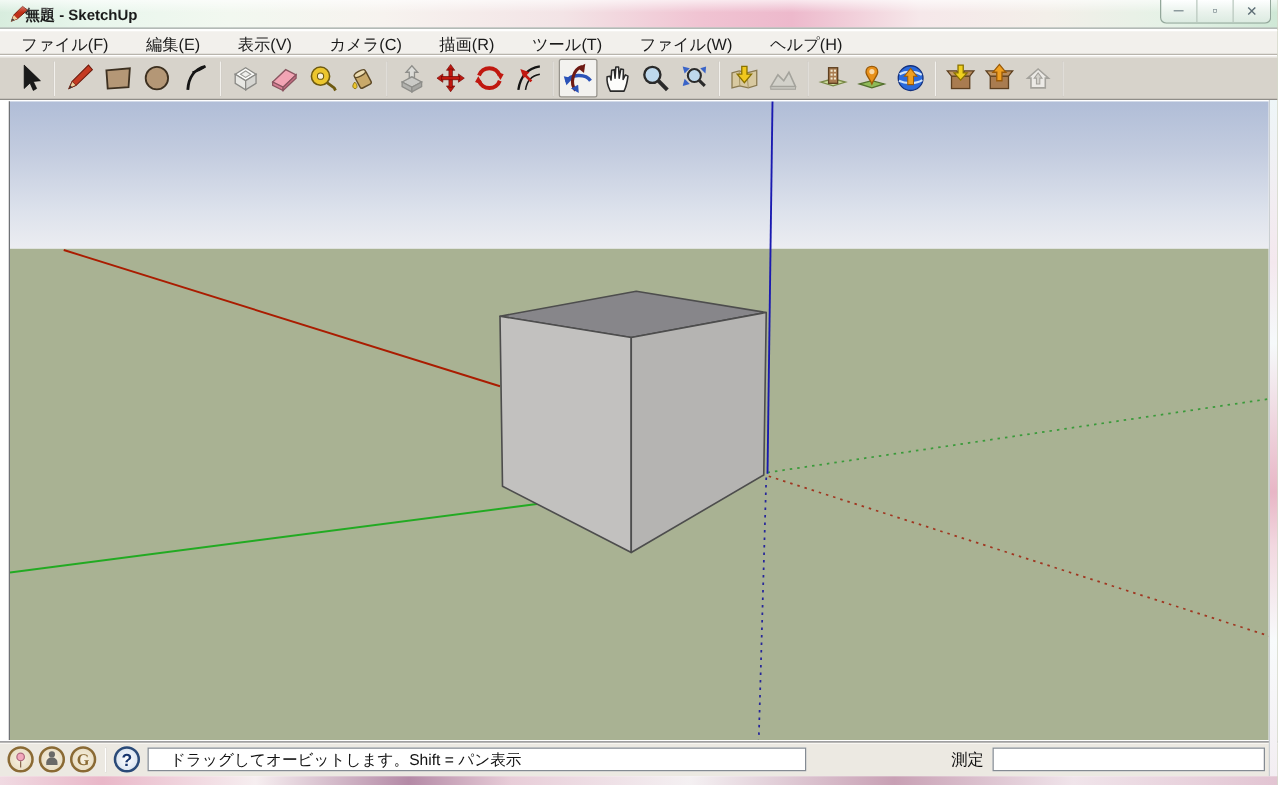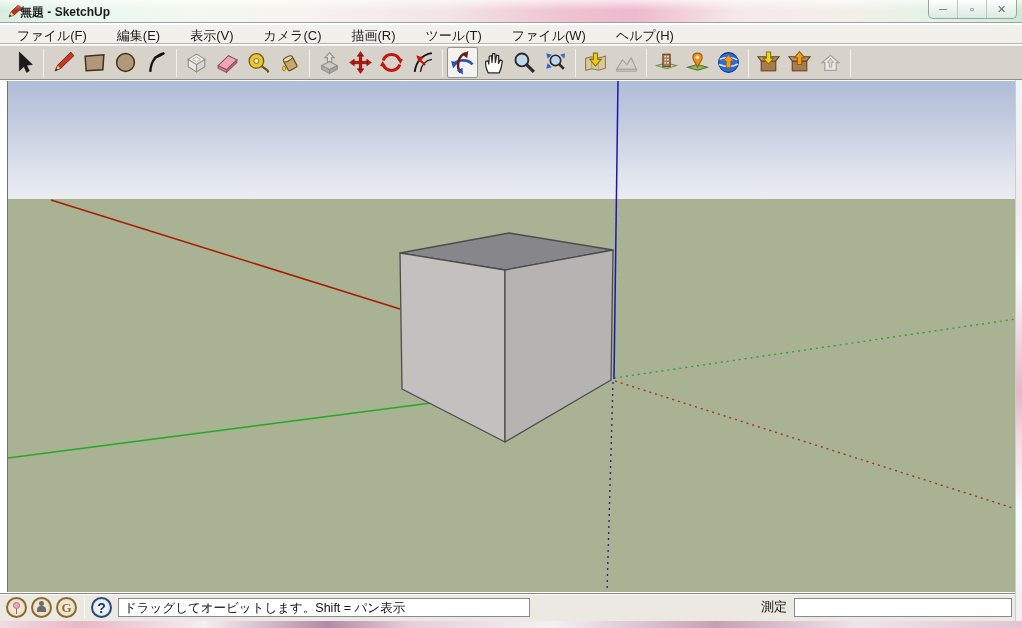--- a/index.html
+++ b/index.html
@@ -63,23 +63,23 @@
   .geo-pin { width:7px; height:7px; border-radius:50%; background:#f2a8bc; border:1px solid #b06a80; position:relative; top:-2px; }
   .geo-pin::after { content:""; position:absolute; left:2px; top:6px; width:1px; height:5px; background:#8a6a50; }
   .person { width:5px; height:5px; border-radius:50%; background:#6a6a68; position:relative; top:-4px; }
   .person::after { content:""; position:absolute; left:-2px; top:5px; width:9px; height:6px;
     border-radius:4px 4px 0 0; background:#6a6a68; }
   .g-letter { font-family:"Liberation Serif","DejaVu Serif",serif; font-size:13px; color:#8a6a34; font-weight:bold; line-height:1; }
   .sb-sep { width:1px; height:20px; background:#a8a49c; border-right:1px solid #fff; margin:0 6px 0 3px; }
   .help-icon { width:21px; height:21px; border-radius:50%; border:2px solid #2a4a78;
     background:radial-gradient(#ffffff,#cfdcec); color:#17356e; font-weight:bold; font-size:14px;
     display:flex; align-items:center; justify-content:center; margin-right:6px; }
-  .status-field { width:412px; height:19px; background:#fff; border:1px solid #848b93;
-    font-size:12.5px; color:#111; padding:1px 5px; line-height:16px; white-space:nowrap; overflow:hidden; }
-  .measure-wrap { position:absolute; right:10px; display:flex; }
+  .status-field { width:527px; height:19px; background:#fff; border:1px solid #848b93;
+    font-size:12.5px; color:#111; padding:1px 17px; line-height:16px; white-space:nowrap; overflow:hidden; }
+  .measure-wrap { position:absolute; right:10px; display:flex; align-items:center; }
   .measure-label { font-size:13px; color:#111; margin-right:7px; }
   .measure-field { width:218px; height:19px; background:#fff; border:1px solid #848b93;
     font-size:12px; padding:1px 4px; position:relative; }
 </style>
 </head>
 <body>
 
 <div class="titlebar">
   <svg class="title-icon" viewBox="0 0 16 16">
     <path d="M2 13 L4 8 L11 1 L15 4 L7 11 Z" fill="#c03018" stroke="#701808" stroke-width="0.8"></path>

